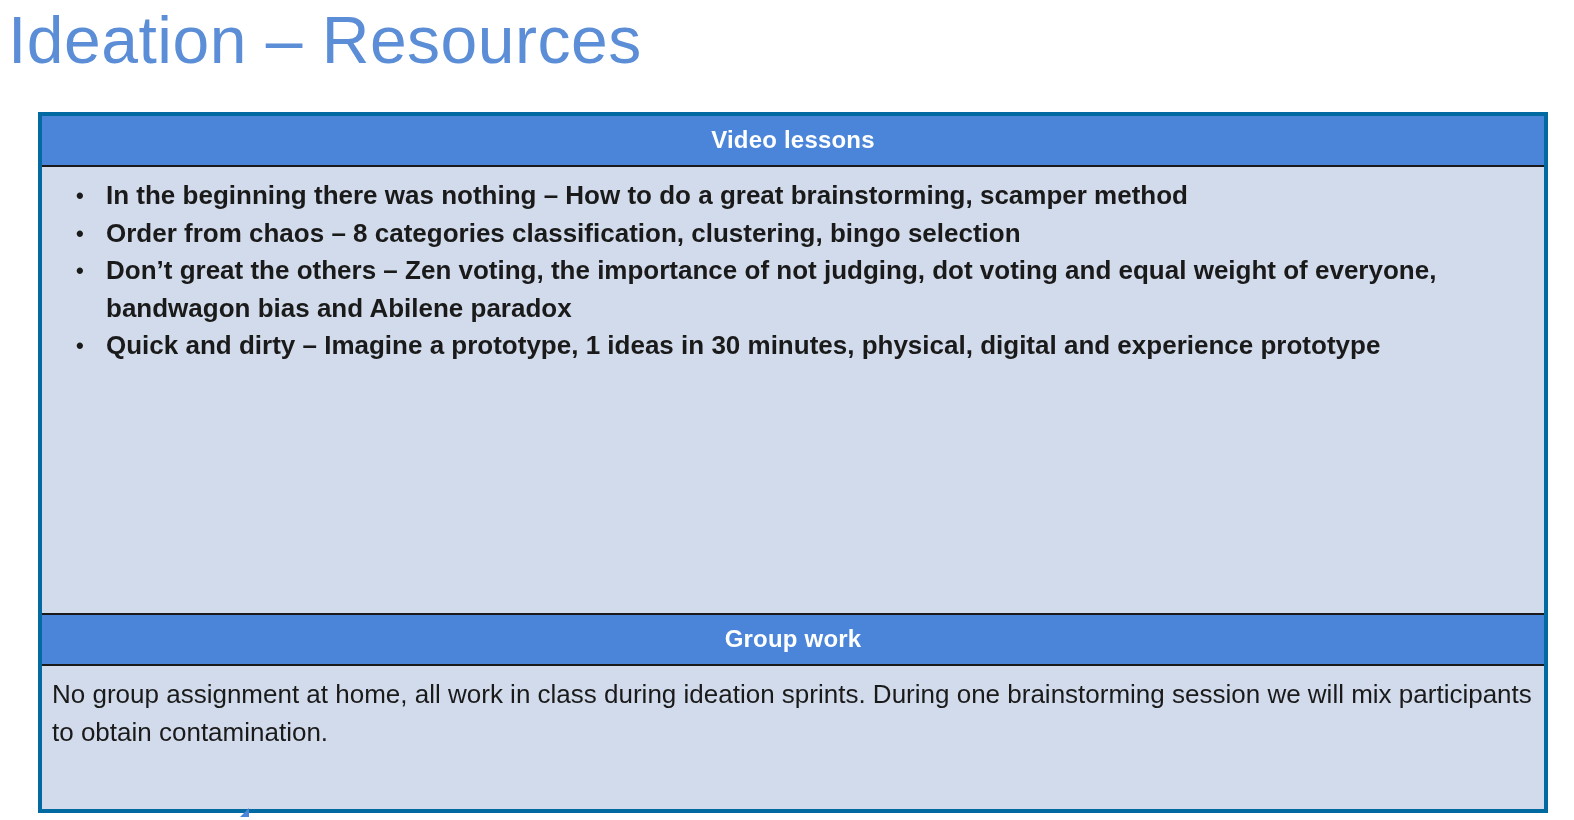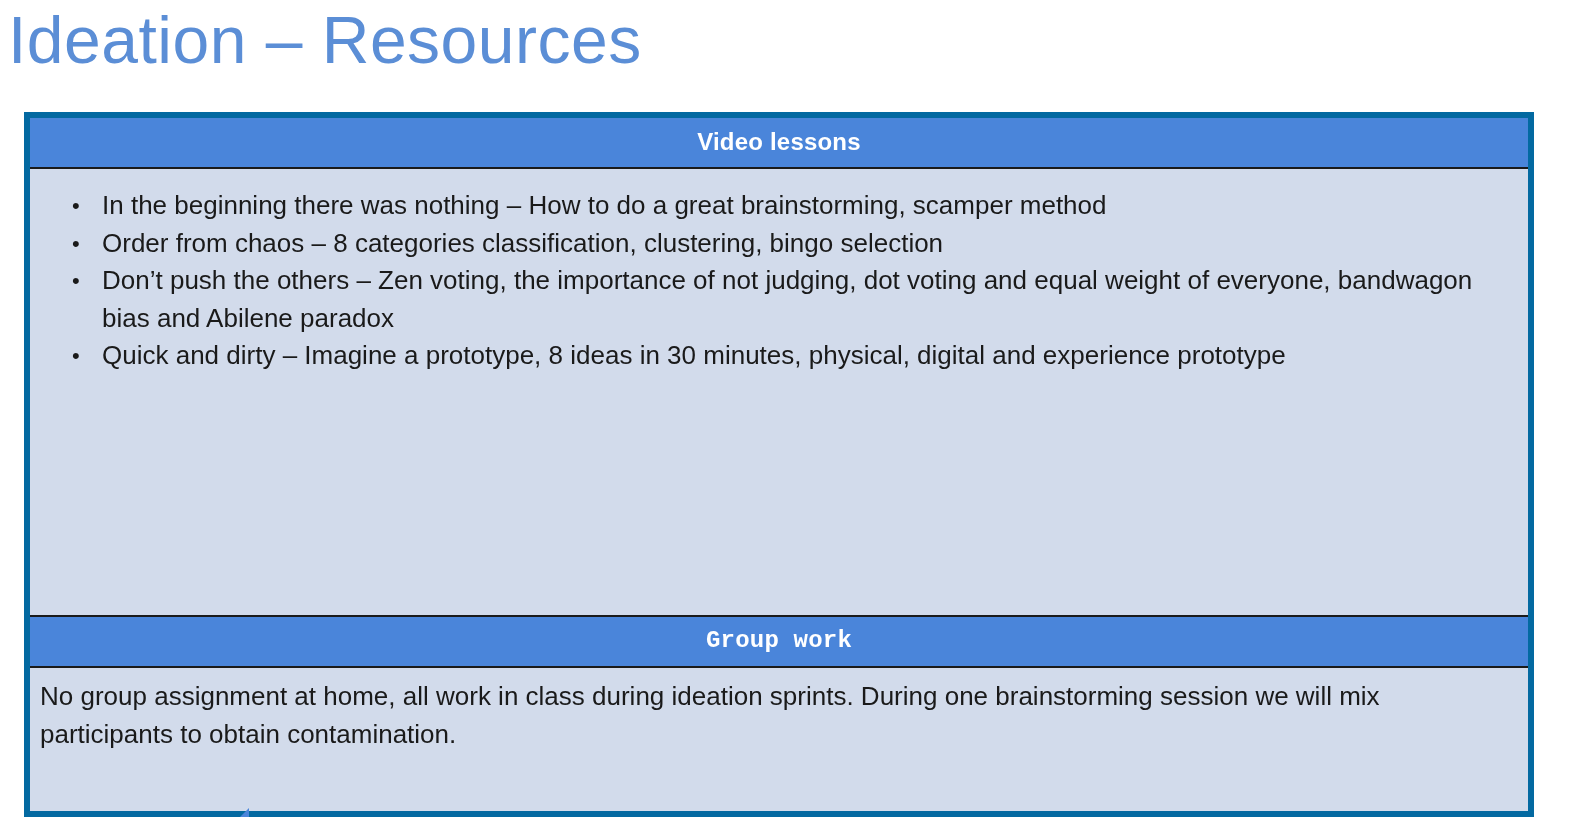--- a/index.html
+++ b/index.html
@@ -25,24 +25,24 @@
     line-height: 84px;
     font-weight: 400;
     color: #5b8ed6;
     letter-spacing: 0.5px;
     white-space: nowrap;
   }
 
   
   #resources-table {
     position: absolute;
-    left: 24px;
+    left: 38px;
     top: 112px;
     width: 1510px;
-    border: 6px solid #0369a1;
+    border: 4px solid #0369a1;
     border-collapse: collapse;
     box-sizing: border-box;
   }
 
   .section {
     box-sizing: border-box;
   }
 
   .section-header {
     background: #4a85da;
@@ -67,28 +67,28 @@
     padding: 10px 12px 0 12px;
   }
 
   #group-work-body {
     height: 143px;
     padding: 10px 10px 0 10px;
   }
 
   #group-work-header {
     border-top: 2px solid #1a1a1a;
-    font-family: Liberation Mono, monospace;
   }
 
   
   ul#video-lessons-list {
     list-style: none;
-    margin: 8px;
+    margin: 0;
     padding: 0;
+    font-weight: bold;
   }
   ul#video-lessons-list li {
     position: relative;
     font-size: 26px;
     line-height: 37.5px;
     color: #1a1a1a;
     padding-left: 52px;
     margin: 0 0 0 0;
   }
   ul#video-lessons-list li::before {
@@ -126,22 +126,22 @@
 <div id="slide-title">Ideation – Resources</div>
 
 <div id="resources-table">
 
   <div class="section">
     <div class="section-header" id="video-lessons-header">Video lessons</div>
     <div class="section-body" id="video-lessons-body">
       <ul id="video-lessons-list">
         <li>In the beginning there was nothing – How to do a great brainstorming, scamper method</li>
         <li>Order from chaos – 8 categories classification, clustering, bingo selection</li>
-        <li>Don’t push the others – Zen voting, the importance of not judging, dot voting and equal weight of everyone, bandwagon bias and Abilene paradox</li>
-        <li>Quick and dirty – Imagine a prototype, 8 ideas in 30 minutes, physical, digital and experience prototype</li>
+        <li>Don’t great the others – Zen voting, the importance of not judging, dot voting and equal weight of everyone, bandwagon bias and Abilene paradox</li>
+        <li>Quick and dirty – Imagine a prototype, 1 ideas in 30 minutes, physical, digital and experience prototype</li>
       </ul>
     </div>
   </div>
 
   <div class="section">
     <div class="section-header" id="group-work-header">Group work</div>
     <div class="section-body" id="group-work-body">
       <p id="group-work-text">No group assignment at home, all work in class during ideation sprints. During one brainstorming session we will mix participants to obtain contamination.</p>
     </div>
   </div>

